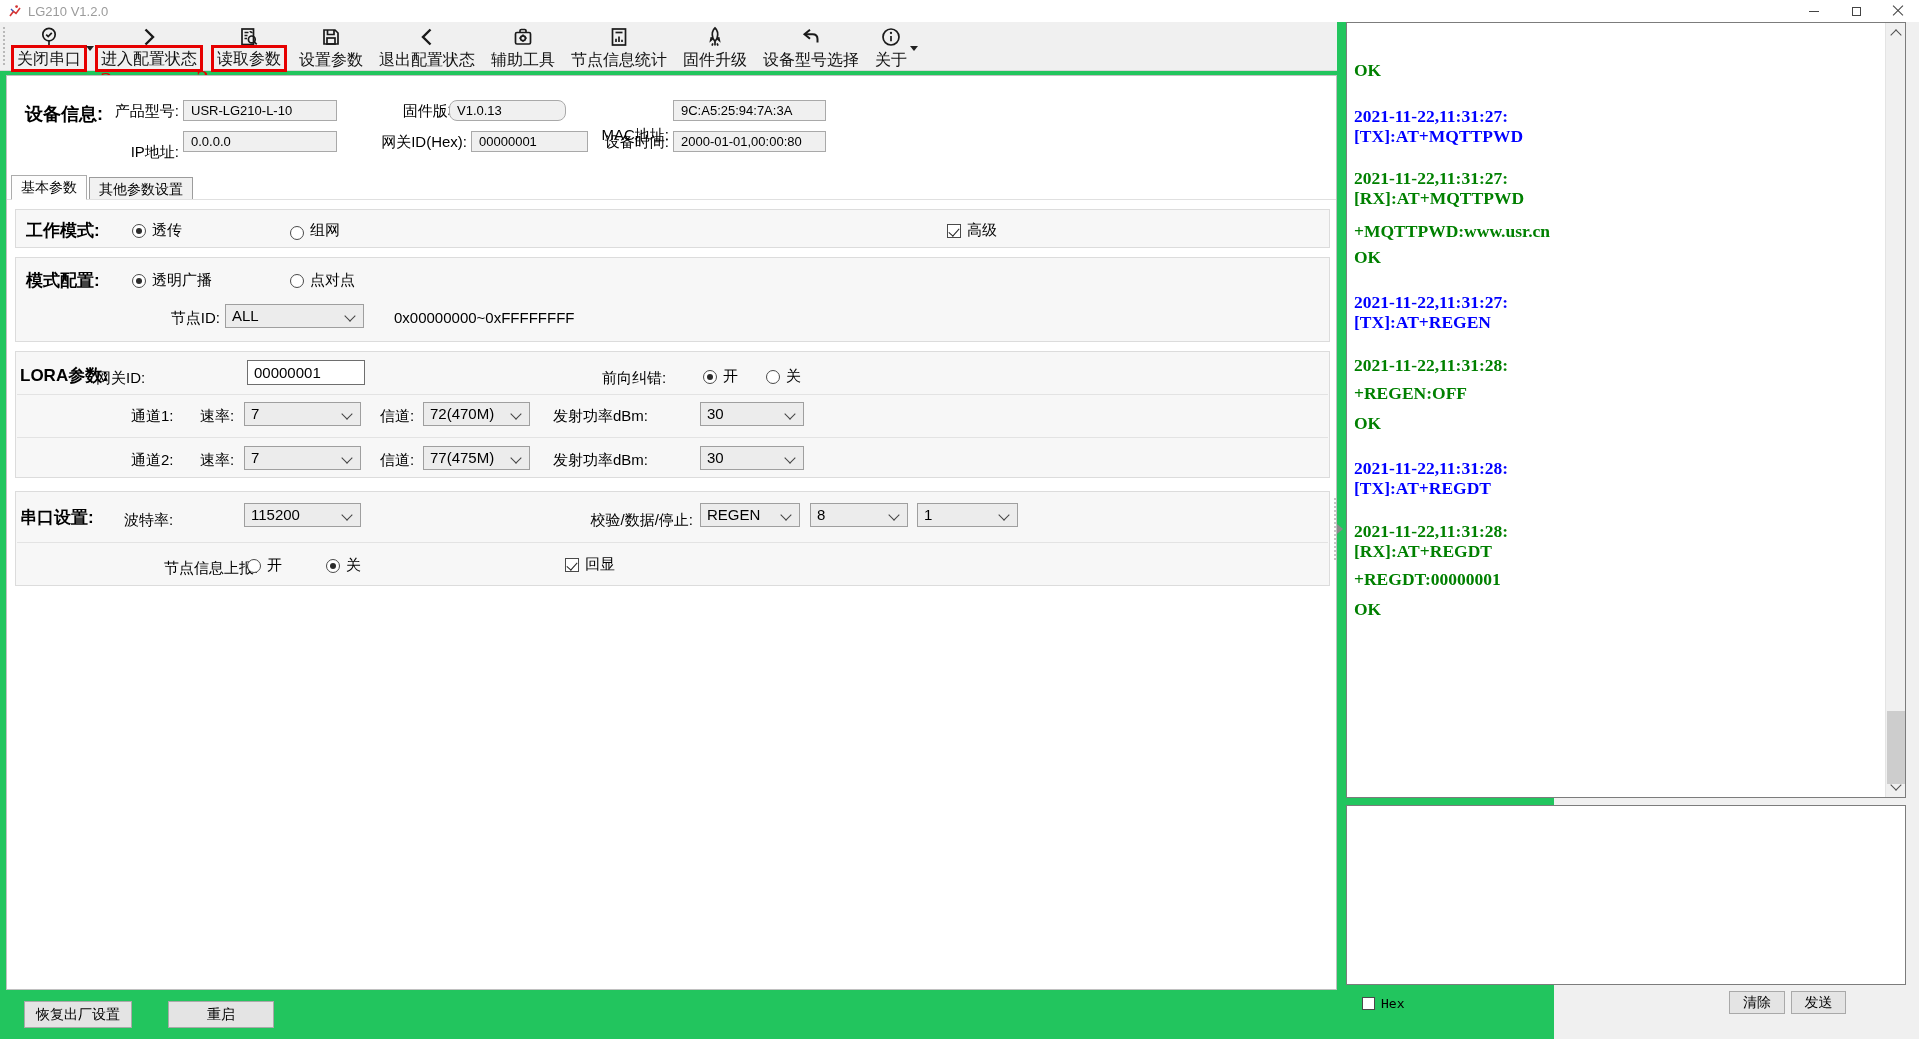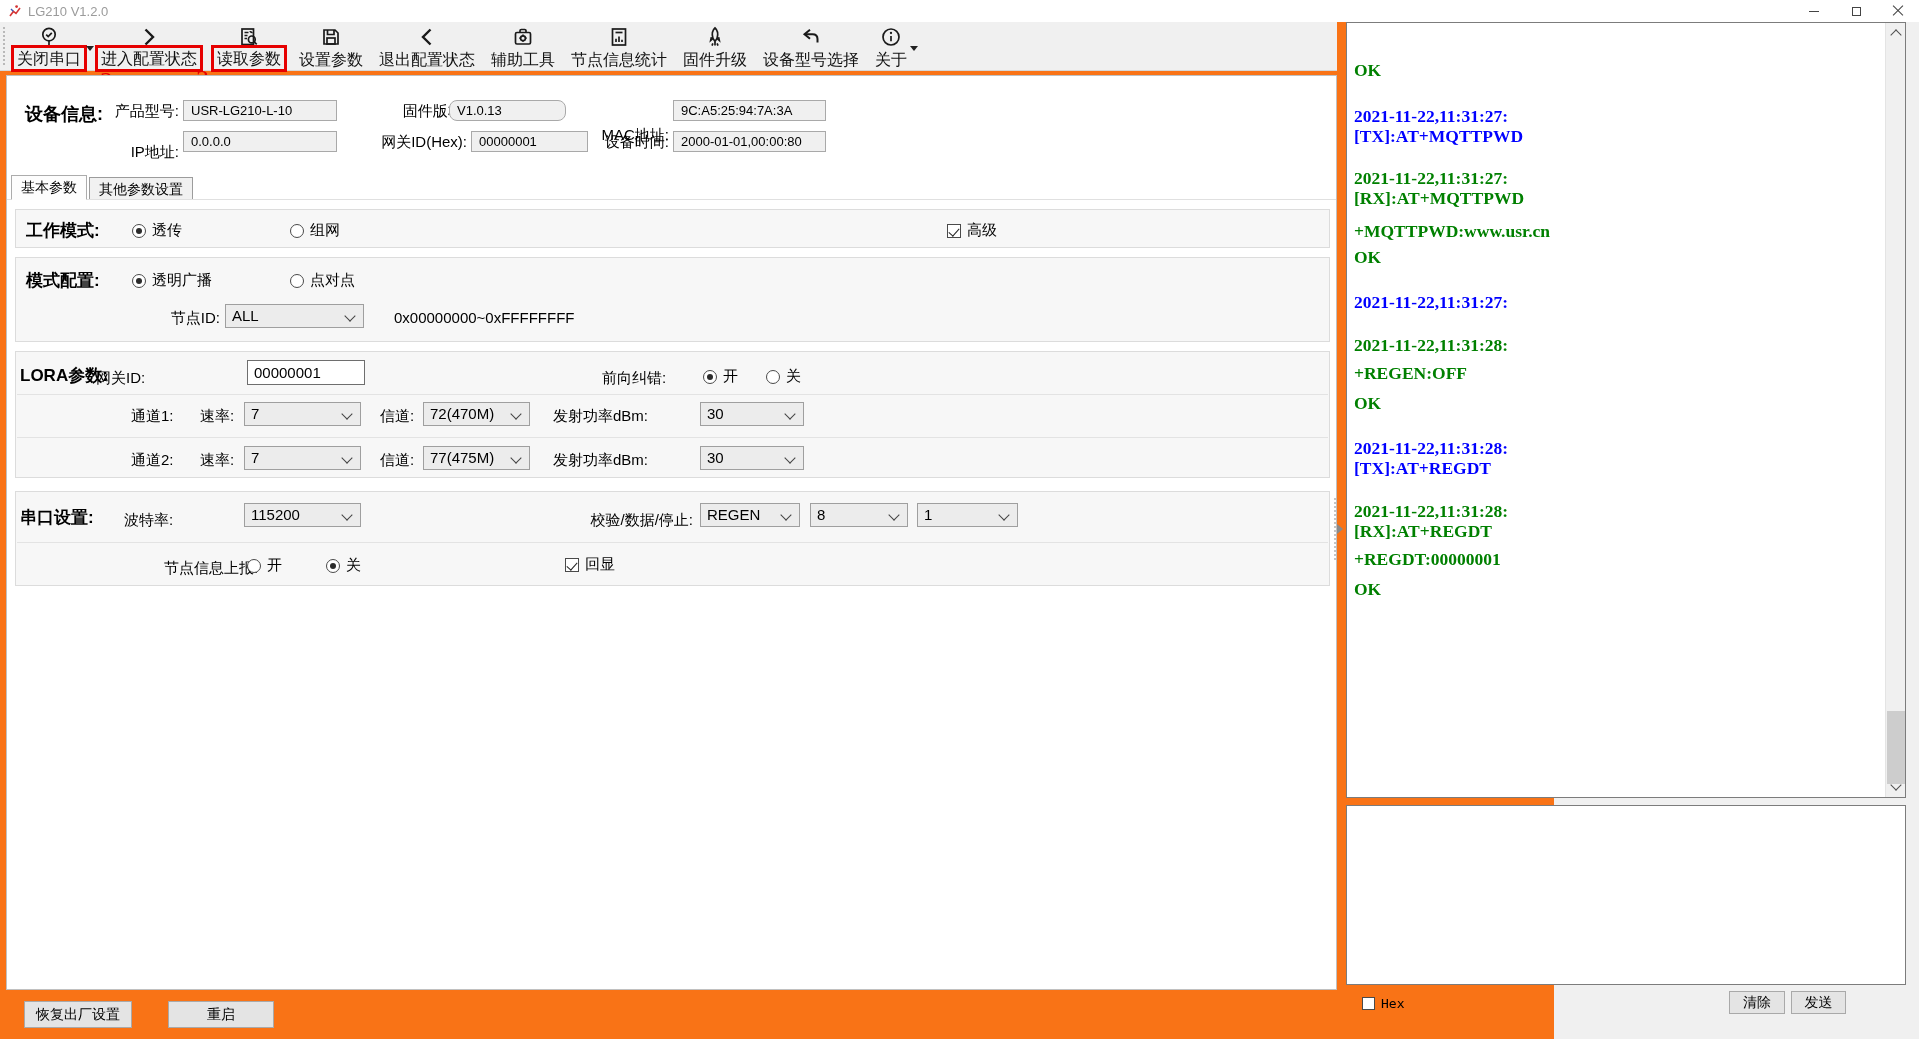--- a/index.html
+++ b/index.html
@@ -1,19 +1,19 @@
 <!DOCTYPE html>
 <html style="--anno: #e60000; --tx: #0000ff; --rx: #008000;"><head>
 <meta charset="utf-8">
 <style>
   :root{ --anno:#e60000; --tx:#0000ff; --rx:#008000; }
   *{box-sizing:border-box; margin:0; padding:0;}
   html,body{width:1919px;height:1039px;overflow:hidden;}
   body{font-family:"Liberation Sans",sans-serif;background:#f0f0f0;position:relative;}
-  .app{position:absolute;left:0;top:0;width:1554px;height:1039px;background:#f97316;}
+  .app{position:absolute;left:0;top:0;width:1554px;height:1039px;background:#22c55e;}
 
   
   .titlebar{position:absolute;left:0;top:0;width:1919px;height:22px;background:#ffffff;}
   .app-icon{position:absolute;left:8px;top:4px;width:14px;height:14px;}
   .title-text{position:absolute;left:28px;top:4px;font-size:13px;color:#9b9b9b;}
   .win-btn{position:absolute;top:0;width:42px;height:22px;display:flex;align-items:center;justify-content:center;}
   .wb-min{right:84px;} .wb-max{right:42px;} .wb-close{right:0px;}
   .glyph-min{width:10px;height:0;border-top:1px solid #444;}
   .glyph-max{width:9px;height:9px;border:1px solid #444;}
   .glyph-close{position:relative;width:12px;height:12px;}
@@ -255,21 +255,21 @@
       <div class="tab">其他参数设置</div>
     </div>
     <div class="tab-line"></div>
 
     <div class="gbox g1">
       <div class="sec-label" style="left:10px;top:9px;">工作模式:</div>
       <div class="radio on" style="left:116px;top:11px;">
         <span class="circ"></span>
           <span>透传</span>
       </div>
-      <div class="radio" style="left:274px;top:11px;">
+      <div class="radio" style="left:274px;top:11px;align-items:flex-end;">
         <span class="circ"></span>
           <span>组网</span>
       </div>
       <div class="check on" style="left:931px;top:11px;">
         <span class="box"></span>
           <span>高级</span>
       </div>
     </div>
 
     <div class="gbox g2">
@@ -367,20 +367,21 @@
           <div>[RX]:AT+MQTTPWD</div>
         </div>
         <div class="log-entry rx" style="margin-top: 13px;">
           <div>+MQTTPWD:www.usr.cn</div>
         </div>
         <div class="log-entry rx" style="margin-top: 6px;">
           <div>OK</div>
         </div>
         <div class="log-entry tx" style="margin-top: 25px;">
           <div>2021-11-22,11:31:27:</div>
+          <div>[TX]:AT+REGEN</div>
         </div>
         <div class="log-entry rx" style="margin-top: 23px;">
           <div>2021-11-22,11:31:28:</div>
         </div>
         <div class="log-entry rx" style="margin-top: 8px;">
           <div>+REGEN:OFF</div>
         </div>
         <div class="log-entry rx" style="margin-top: 10px;">
           <div>OK</div>
         </div>

